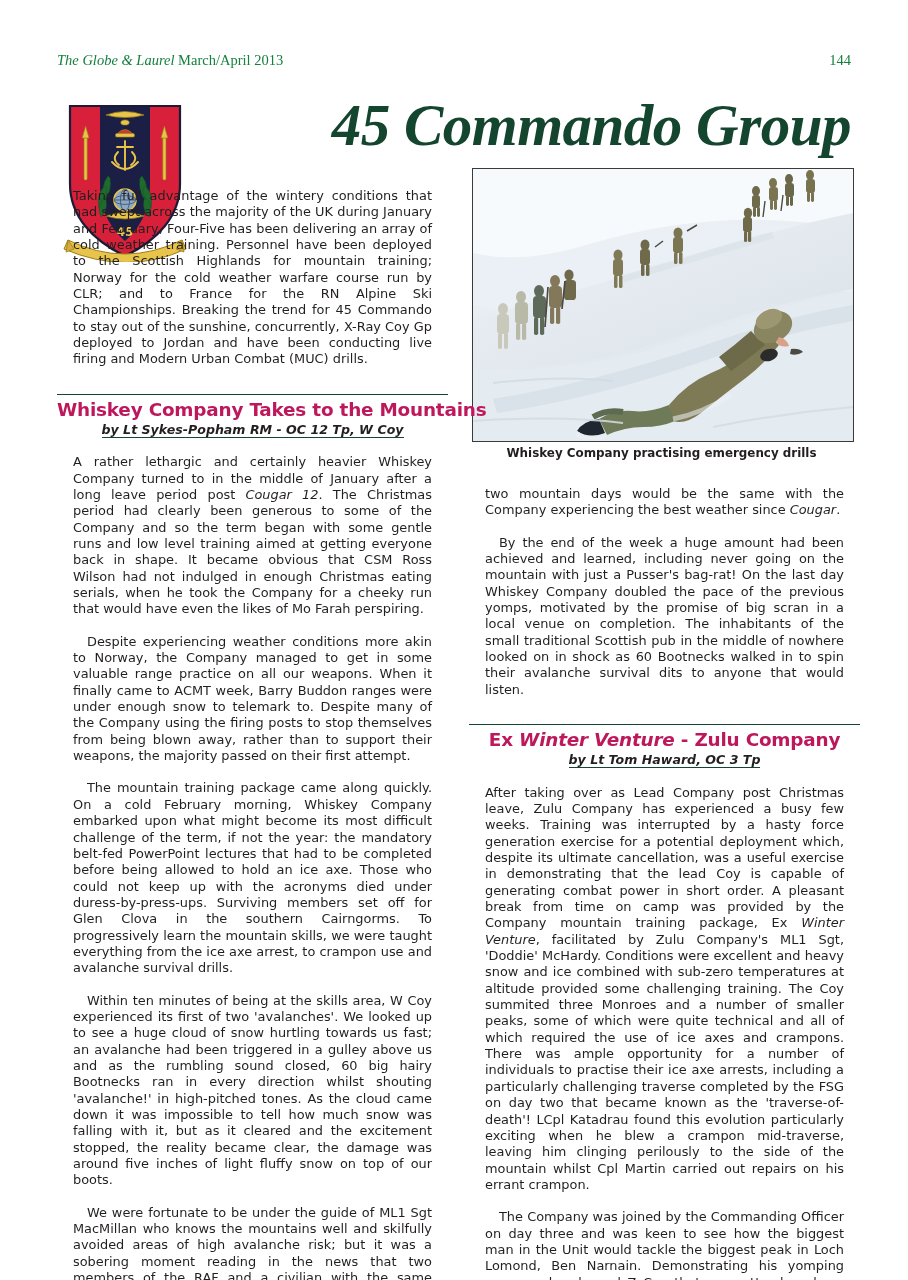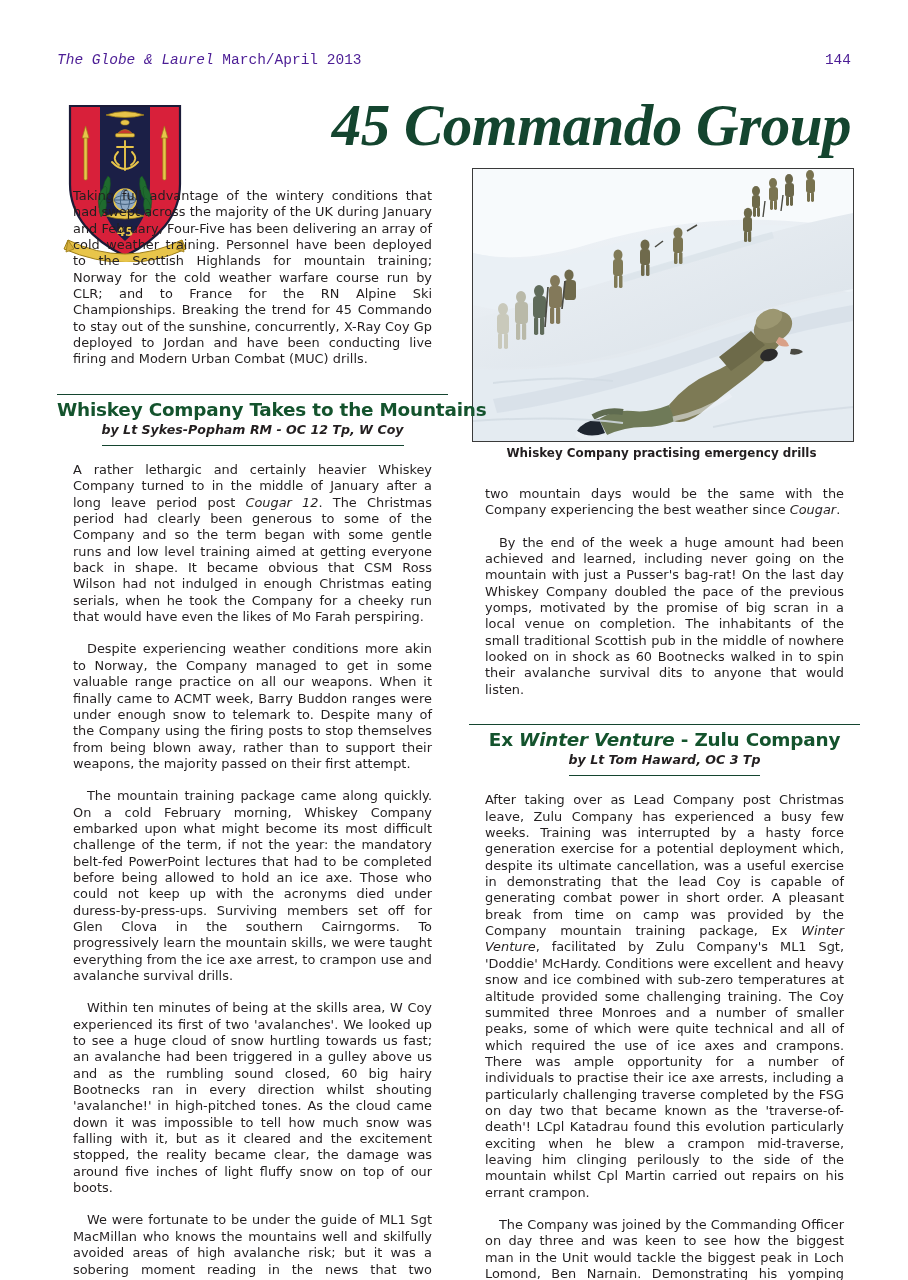--- a/index.html
+++ b/index.html
@@ -24,23 +24,23 @@
 
   
   .runhead {
     position: absolute;
     left: 57px;
     top: 52px;
     width: 794px;
     display: flex;
     justify-content: space-between;
     align-items: flex-start;
-    font-family: Liberation Mono, monospace;
+    font-family: Liberation Serif, serif;
     font-size: 14.5px;
-    color: #4c1d95;
+    color: #15803d;
   }
   .runhead-left { white-space: nowrap; }
   .runhead-left .mag {
     font-style: italic;
   }
   .runhead-page {
     font-size: 14.5px;
   }
 
   
@@ -116,39 +116,39 @@
   .rule {
     border-top: 1.6px solid #14452f;
     width: 100%;
     margin: 0;
   }
   .section-head {
     font-family: "DejaVu Sans", sans-serif;
     font-weight: bold;
     font-size: 18.4px;
     line-height: 1.15;
-    color: #14532d;
+    color: #be185d;
     text-align: center;
     margin: 4px 0 2px 0;
     letter-spacing: -0.2px;
     white-space: nowrap;
   }
   .section-head .ital { font-style: italic; }
   .byline-wrap {
     text-align: center;
     margin-bottom: 2px;
   }
   .byline {
     display: inline-block;
     font-size: 12.6px;
     font-style: italic;
     font-weight: bold;
     color: #231f20;
     border-bottom: 1.5px solid #14452f;
-    padding-bottom: 8px;
+    padding-bottom: 0;
     line-height: 1.2;
   }
   .head-block { margin-bottom: 6px; }
   .head-block .rule { margin-bottom: 0; }
   .spacer-before-head { height: 10px; }
 
   
   .photo-frame {
     position: absolute;
     left: 472px;

